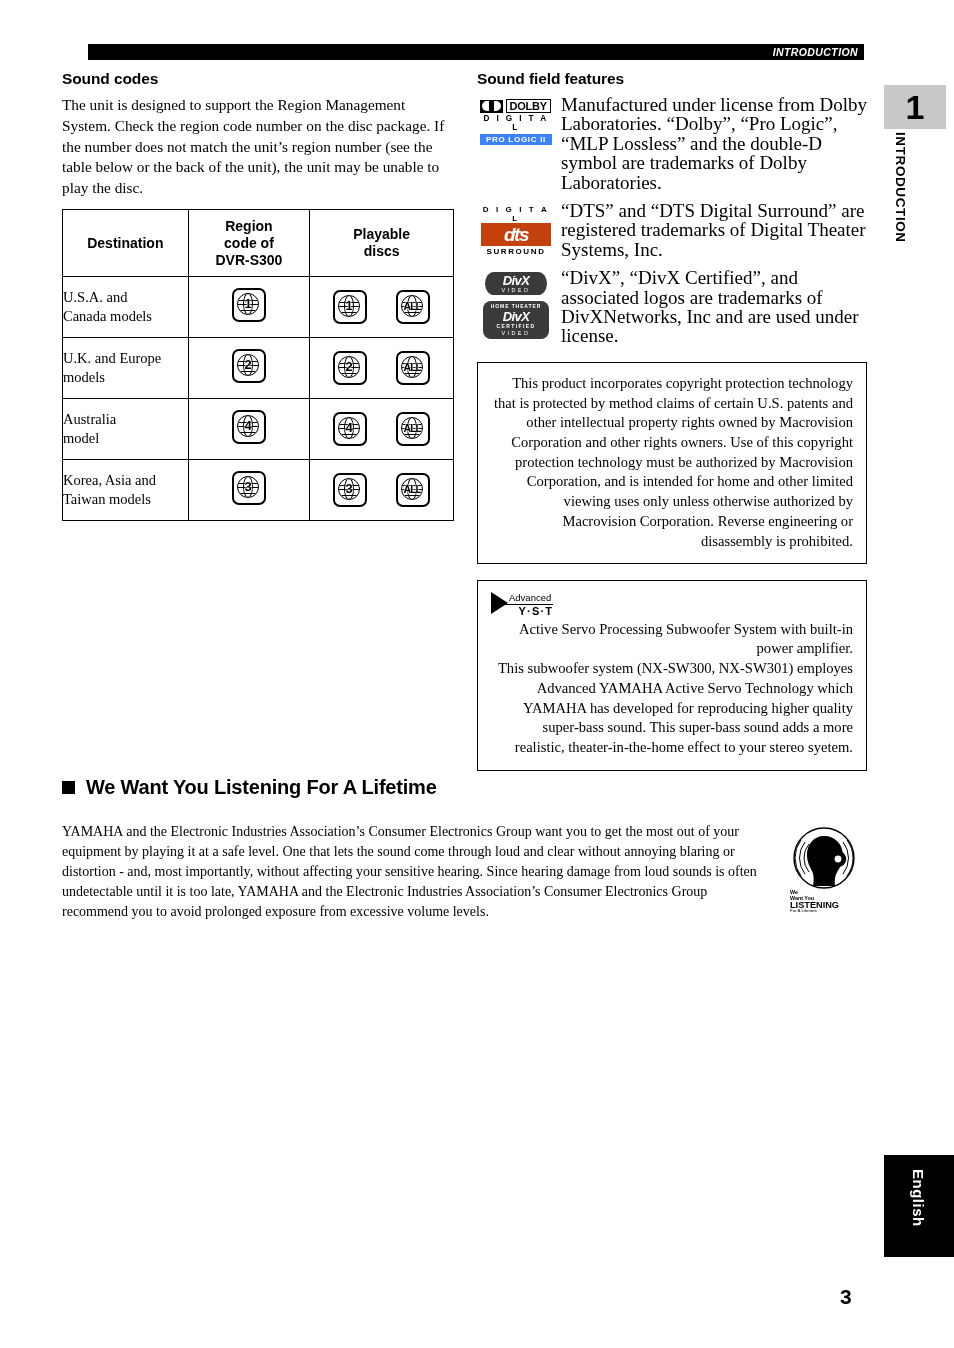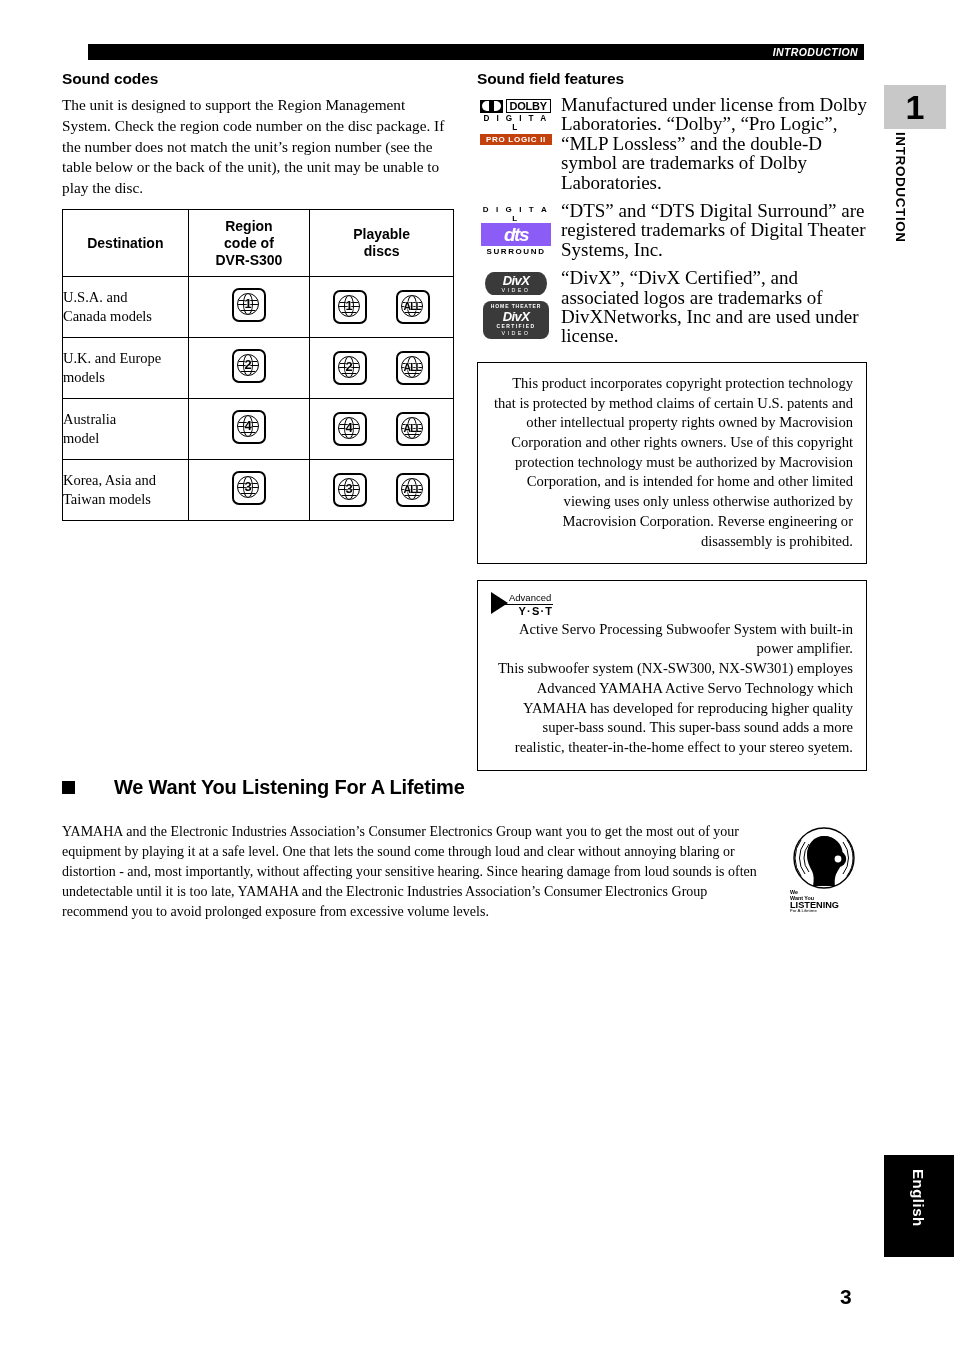--- a/index.html
+++ b/index.html
@@ -258,21 +258,21 @@
   .dolby-digital {
     font-family: "Liberation Sans", sans-serif;
     font-weight: bold;
     font-size: 8.2px;
     letter-spacing: 2.4px;
     text-align: center;
     margin-top: 1px;
     width: 100%;
   }
   .dolby-prologic {
-    background: #c2410c; color: #fff;
+    background: #3b82f6; color: #fff;
     font-family: "Liberation Sans", sans-serif;
     font-weight: bold;
     font-size: 8px;
     letter-spacing: 0.7px;
     padding: 1px 2px;
     margin-top: 1.5px;
     text-align: center;
     width: 100%;
     box-sizing: border-box;
   }
@@ -280,21 +280,21 @@
   
   .dts { width: 70px; }
   .dts-digital {
     font-family: "Liberation Sans", sans-serif;
     font-weight: bold;
     font-size: 8px;
     letter-spacing: 2.6px;
     text-align: center;
   }
   .dts-box {
-    background: #8b5cf6;
+    background: #c2410c;
     color: #fff;
     text-align: center;
     padding: 2px 0 1px 0;
     position: relative;
   }
   .dts-box .glyph {
     font-family: "Liberation Sans", sans-serif;
     font-weight: bold;
     font-size: 19px;
     font-style: italic;
@@ -398,21 +398,20 @@
     margin-top: 1px;
   }
 
   
   .lifetime-head {
     position: absolute;
     left: 62px;
     top: 776px;
     display: flex;
     align-items: center;
-    gap: 28px;
   }
   .sq-bullet {
     width: 13px; height: 13px;
     background: #000;
     margin-right: 11px;
   }
   .lifetime-head h1 {
     font-family: "Liberation Sans", sans-serif;
     font-size: 20px;
     font-weight: bold;

